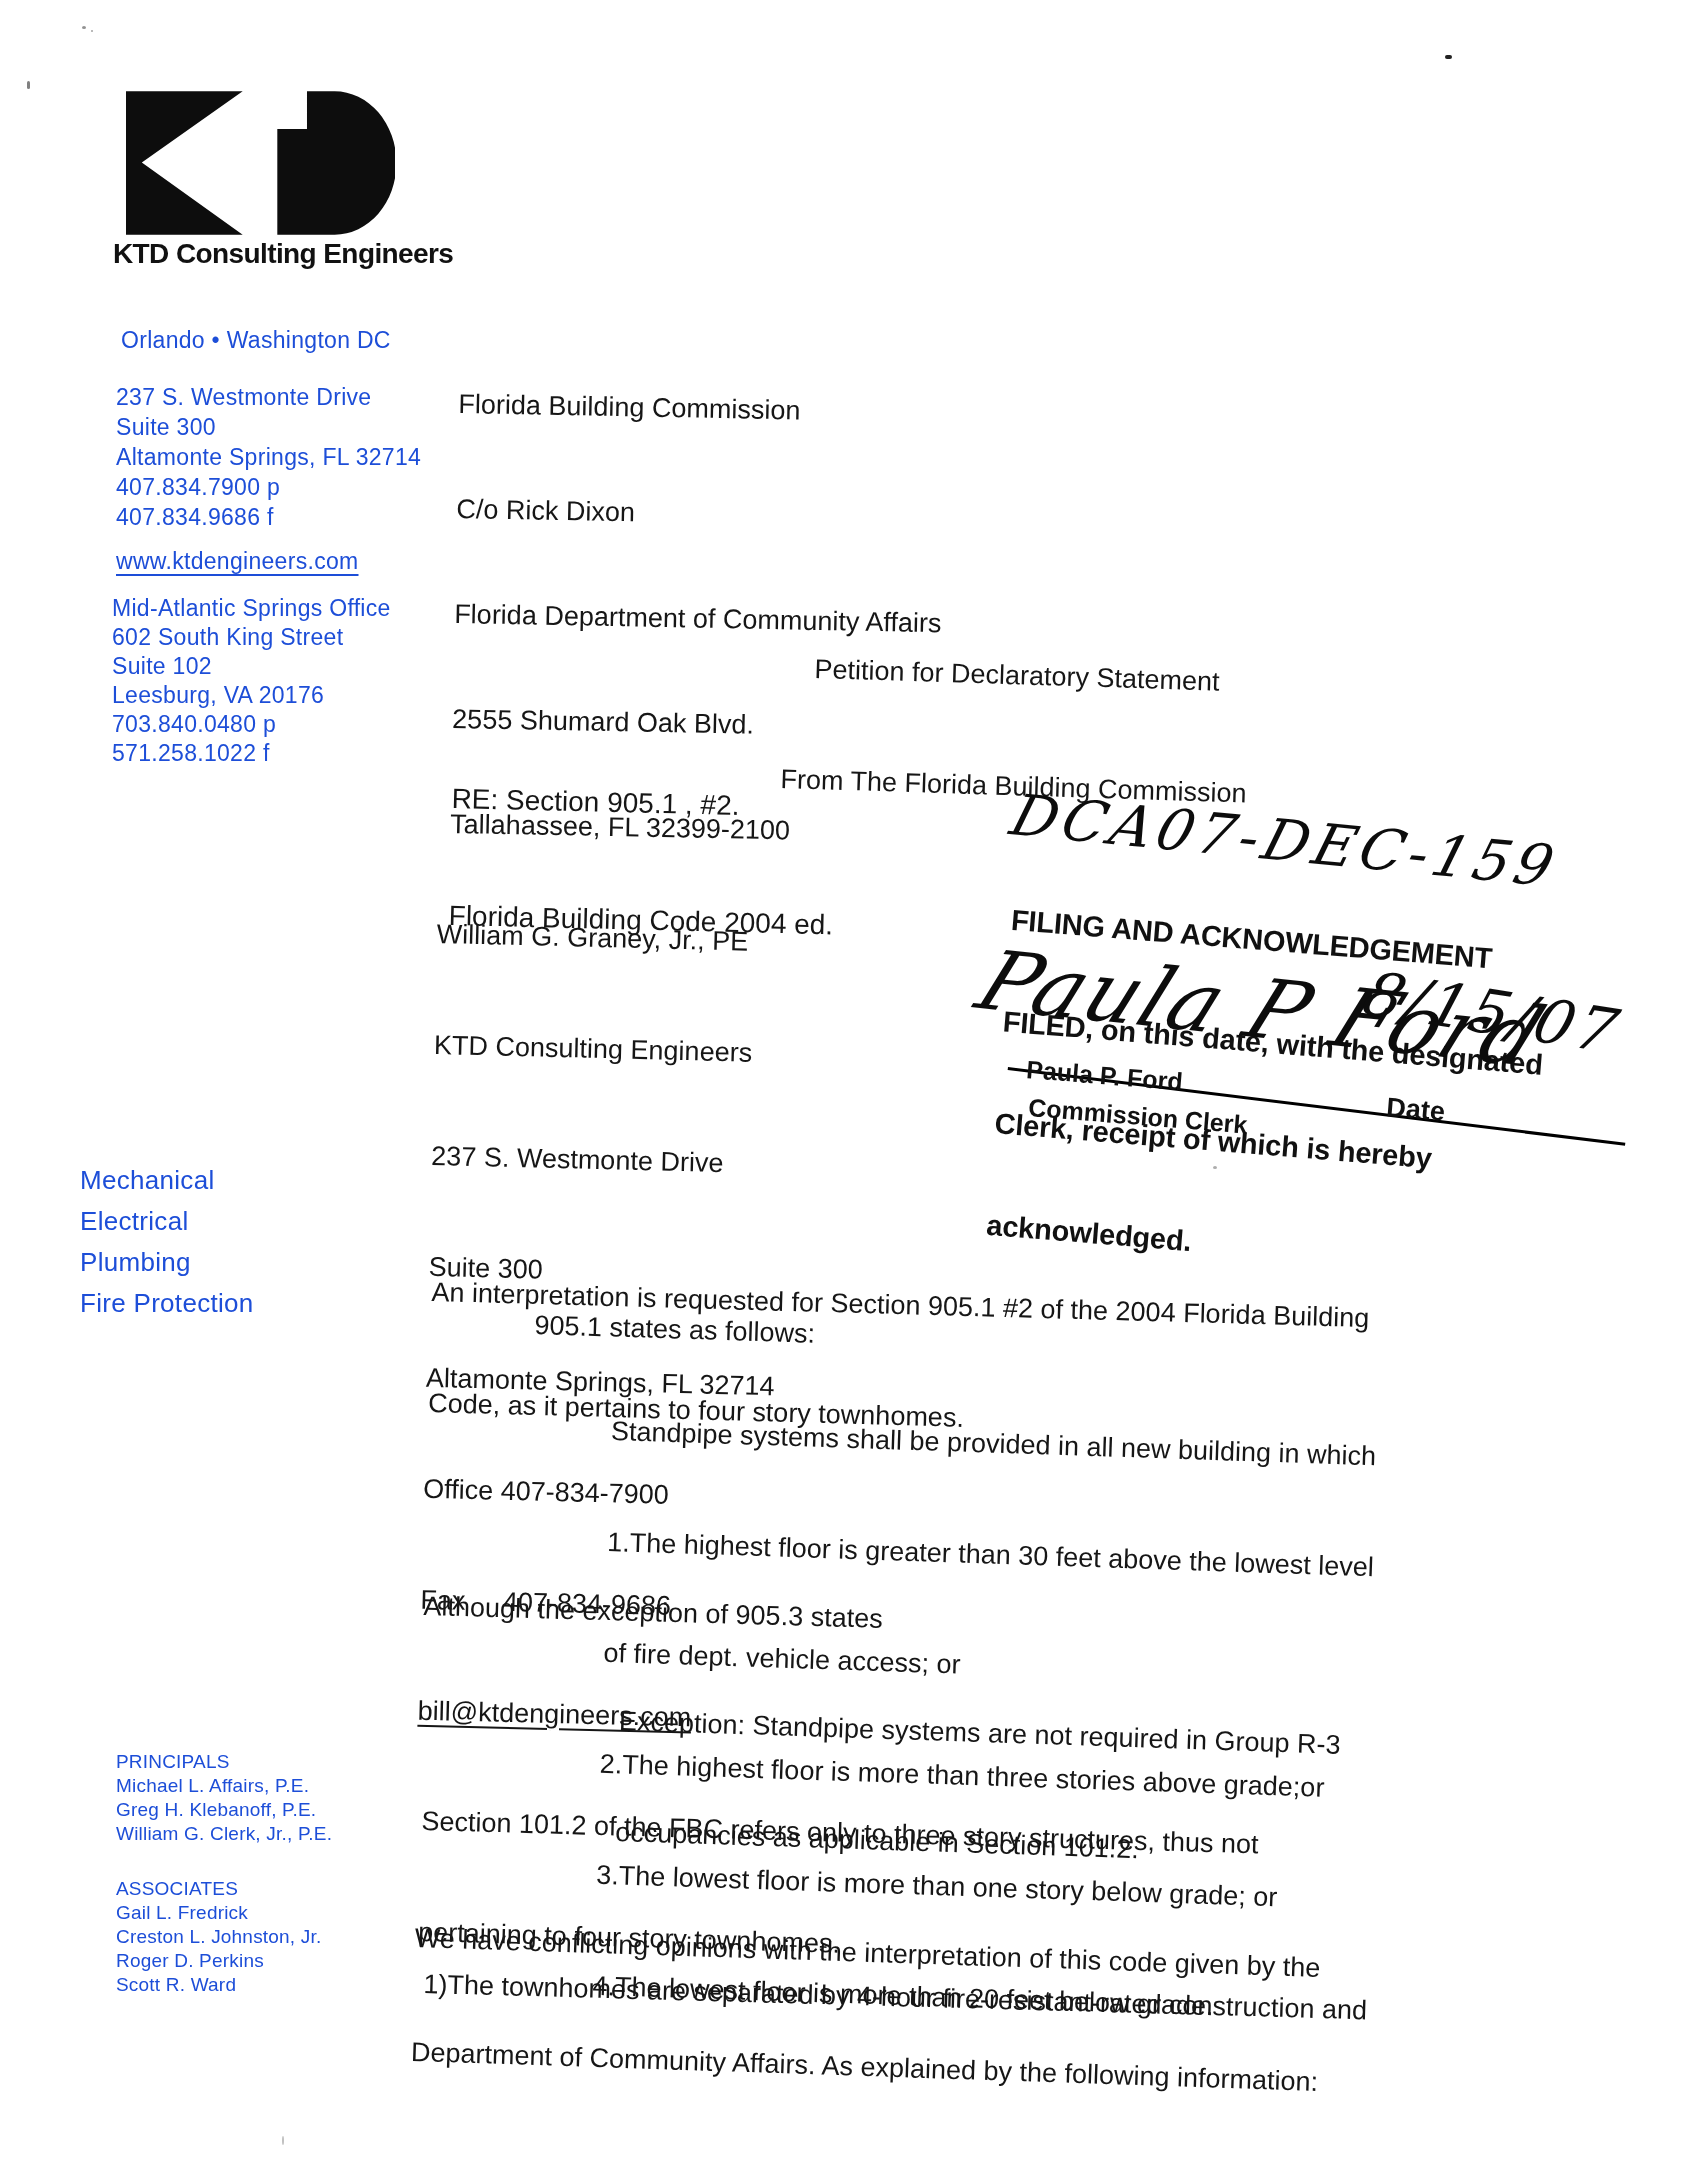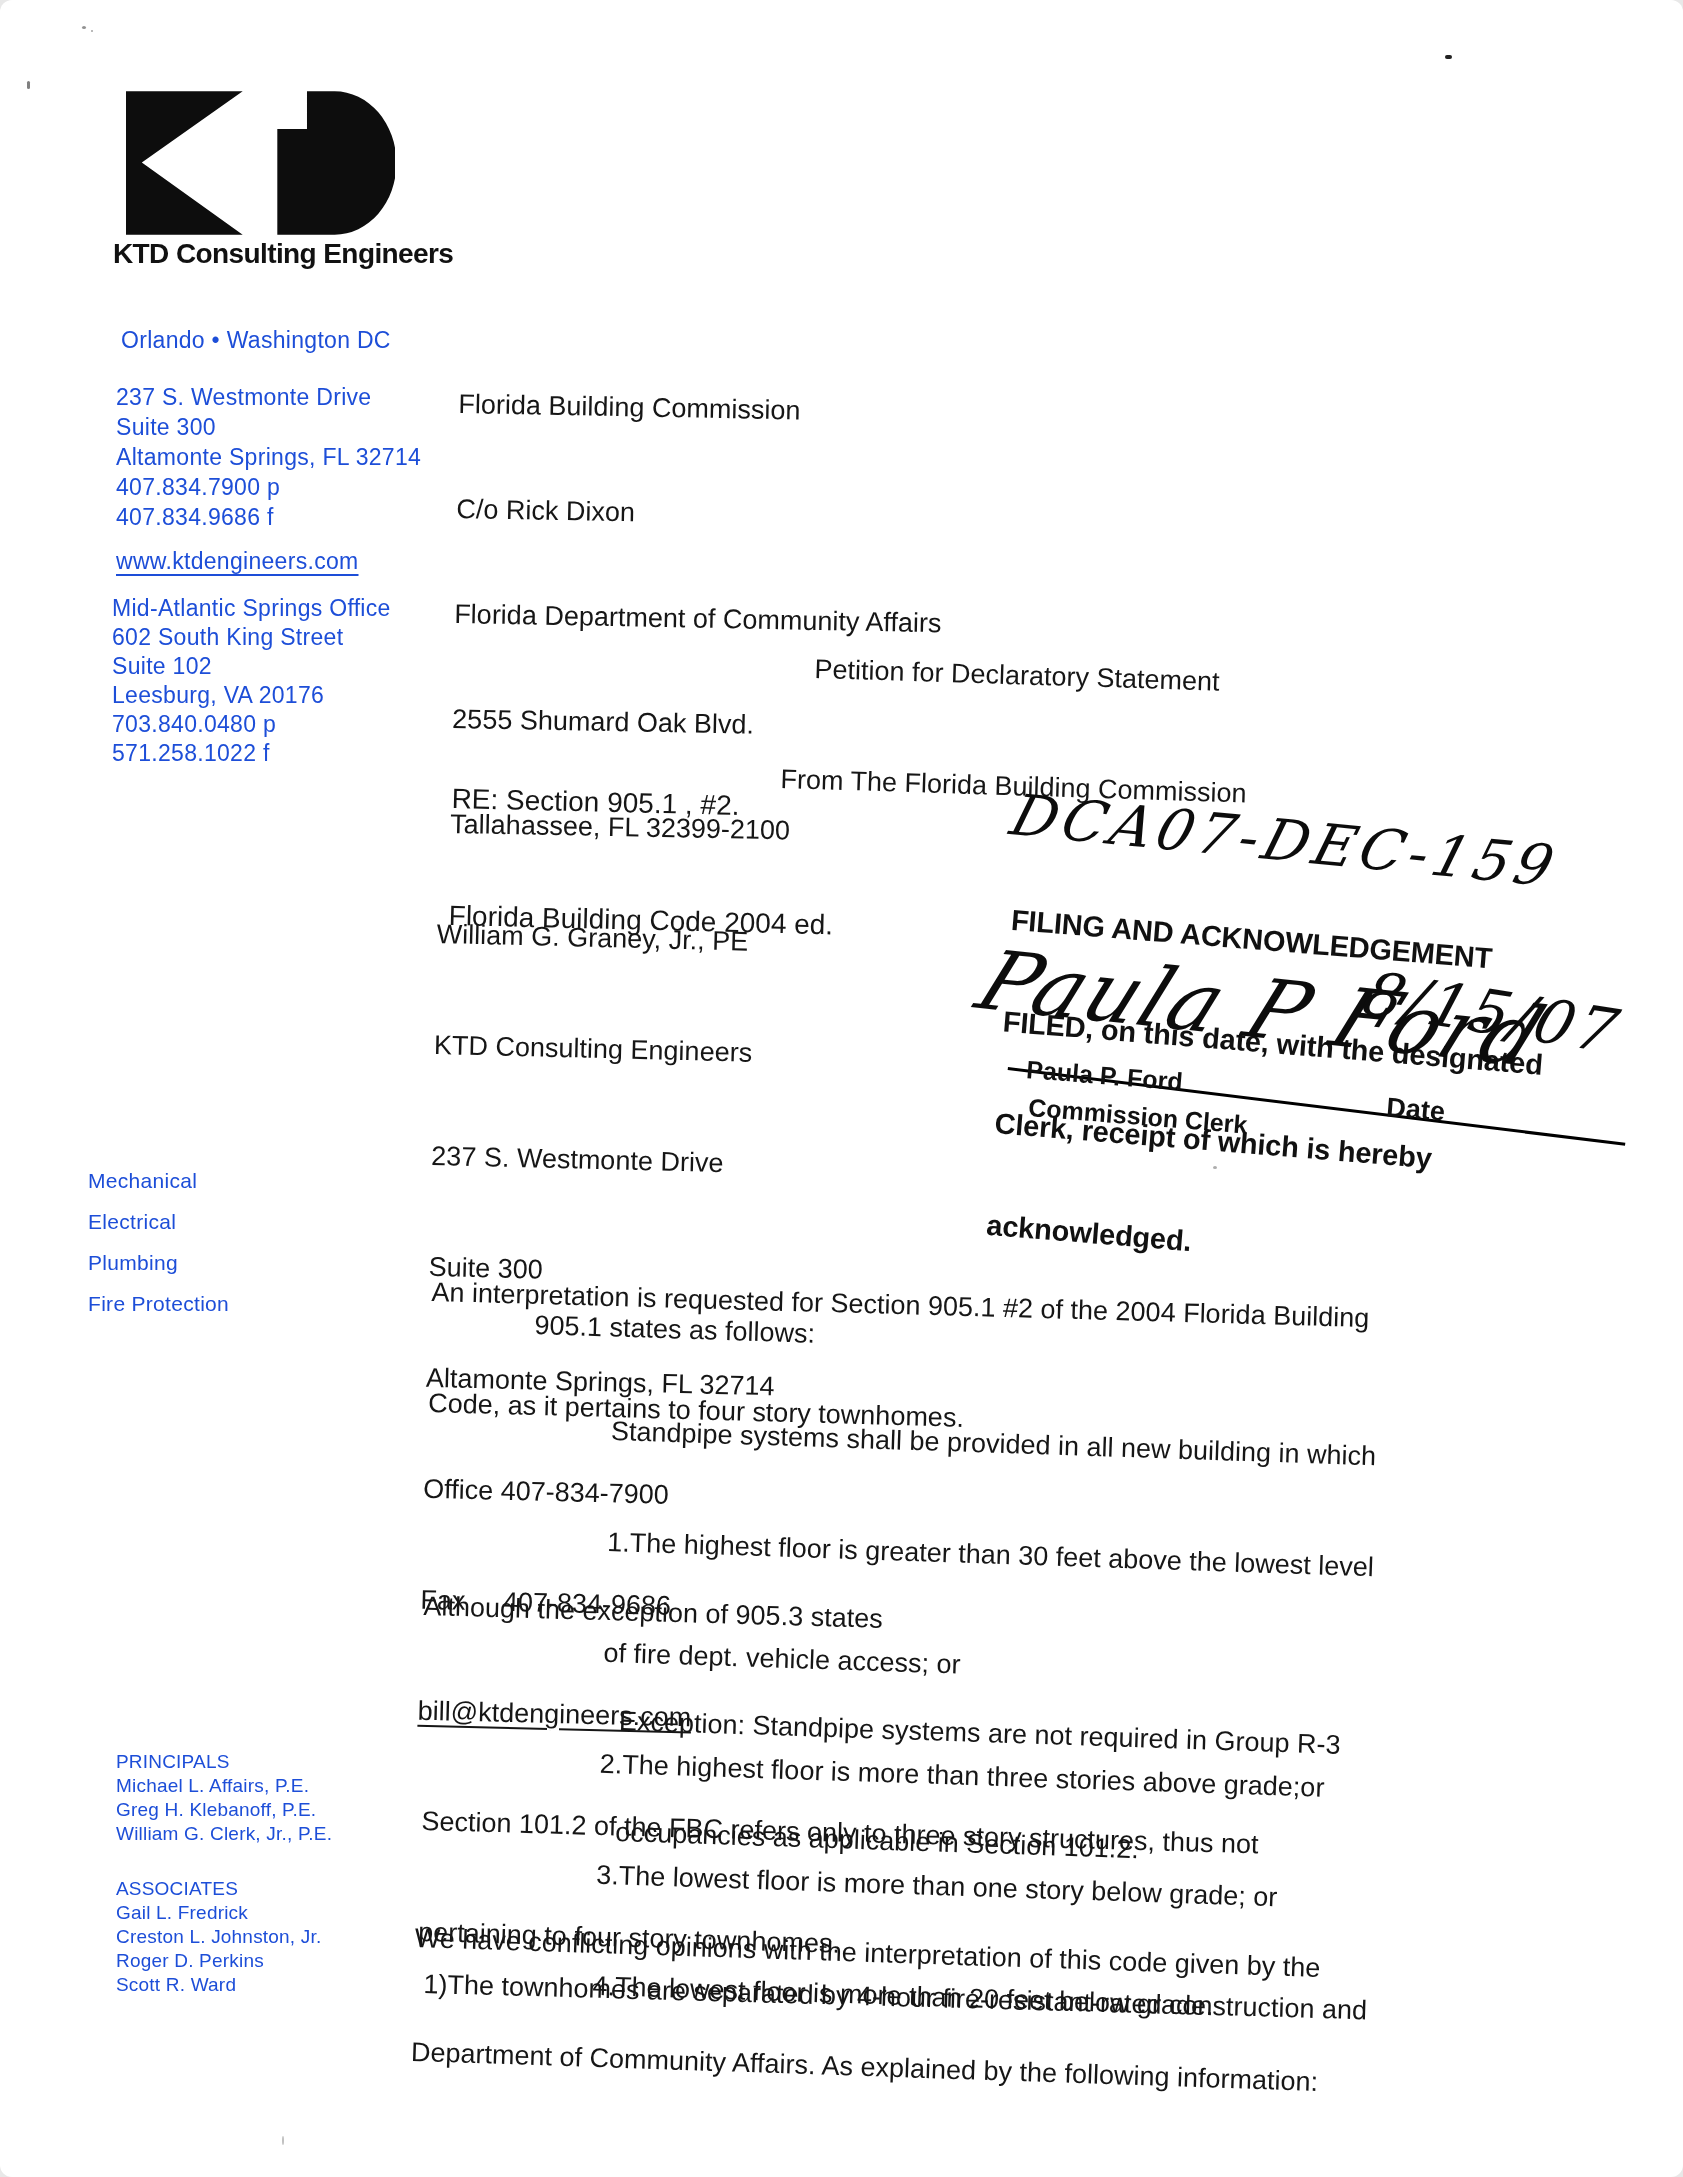--- a/index.html
+++ b/index.html
@@ -1,25 +1,25 @@
 <!DOCTYPE html>
 <html><head>
 <meta charset="utf-8">
 <style>
   html,body{margin:0;padding:0;background:#e8e8e8;}
   #page{position:relative;width:1683px;height:2177px;background:#ffffff;overflow:hidden;
-        font-family:"Liberation Sans",sans-serif;color:#1b1b1b;border-radius:12px;}
+        font-family:"Liberation Sans",sans-serif;color:#1b1b1b;}
   .abs{position:absolute;}
   
   .lh{font-family:"Liberation Sans",sans-serif;color:#1d4ed8;letter-spacing:0.3px;}
   .lh-cities{left:121px;top:327px;font-size:23px;}
   .lh-addr{left:116px;top:382px;font-size:23px;line-height:30px;}
   .lh-web{left:116px;top:548px;font-size:23px;text-decoration:underline;text-underline-offset:5px;text-decoration-thickness:2px;}
   .lh-mid{left:112px;top:594px;font-size:23px;line-height:29px;}
-  .lh-disc{left:88px;top:1160px;font-size:21px;line-height:41px;}
+  .lh-disc{left:80px;top:1160px;font-size:26px;line-height:41px;}
   .lh-people{left:72px;font-size:19px;line-height:24px;letter-spacing:0.2px;margin-left:44px;}
   
   .typed{font-family:"Liberation Sans",sans-serif;color:#161616;white-space:pre;}
   .t27{font-size:27px;line-height:36px;}
   .rot11{transform:rotate(1.1deg);transform-origin:top left;}
   .rot14{transform:rotate(1.4deg);transform-origin:top left;}
   .rot16{transform:rotate(1.6deg);transform-origin:top left;}
   .rot18{transform:rotate(1.8deg);transform-origin:top left;}
   .rot19{transform:rotate(1.9deg);transform-origin:top left;}
   .center{text-align:center;}

